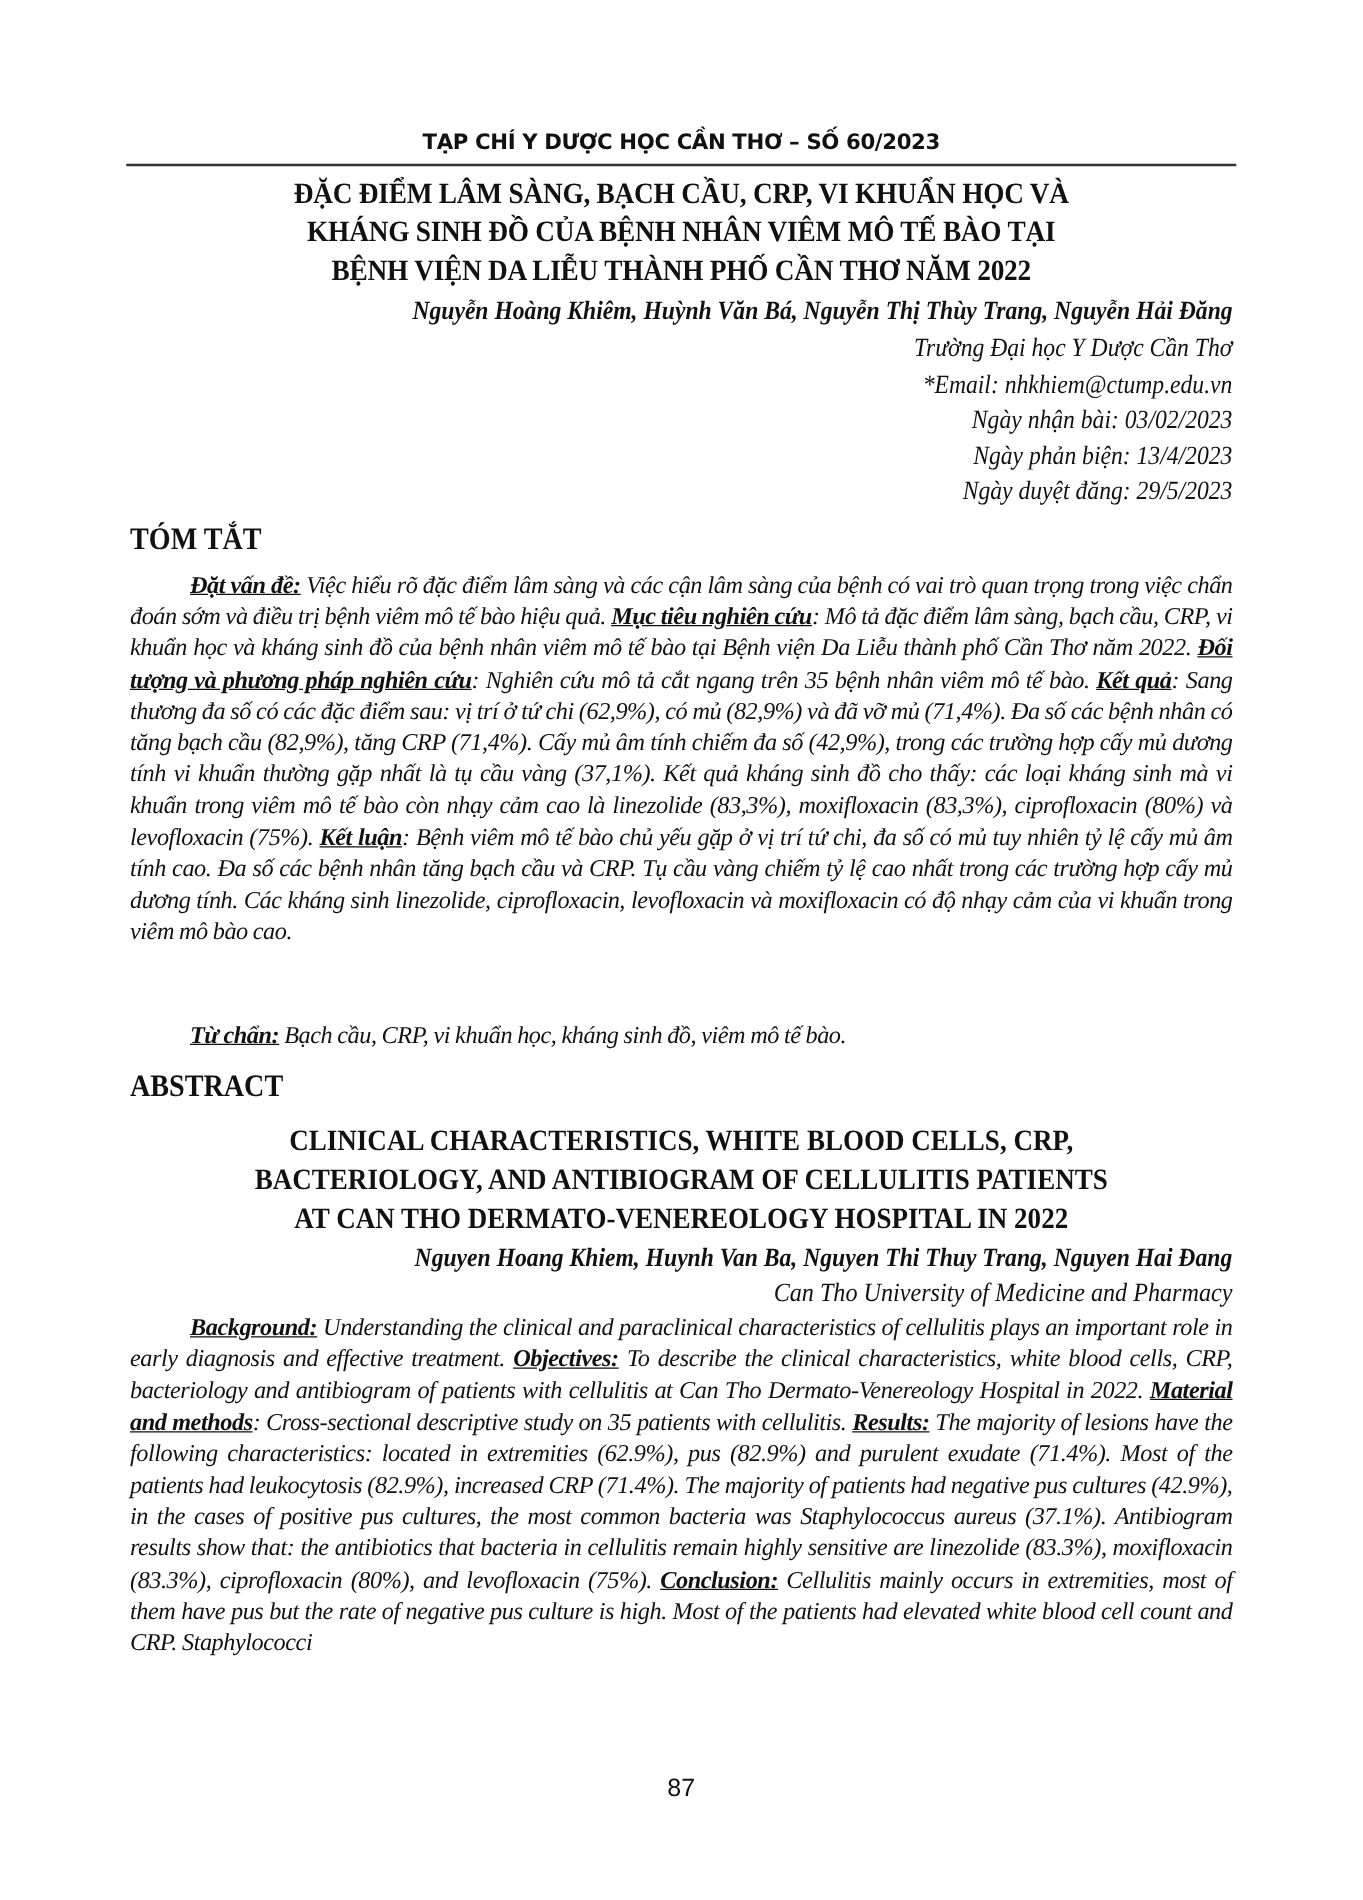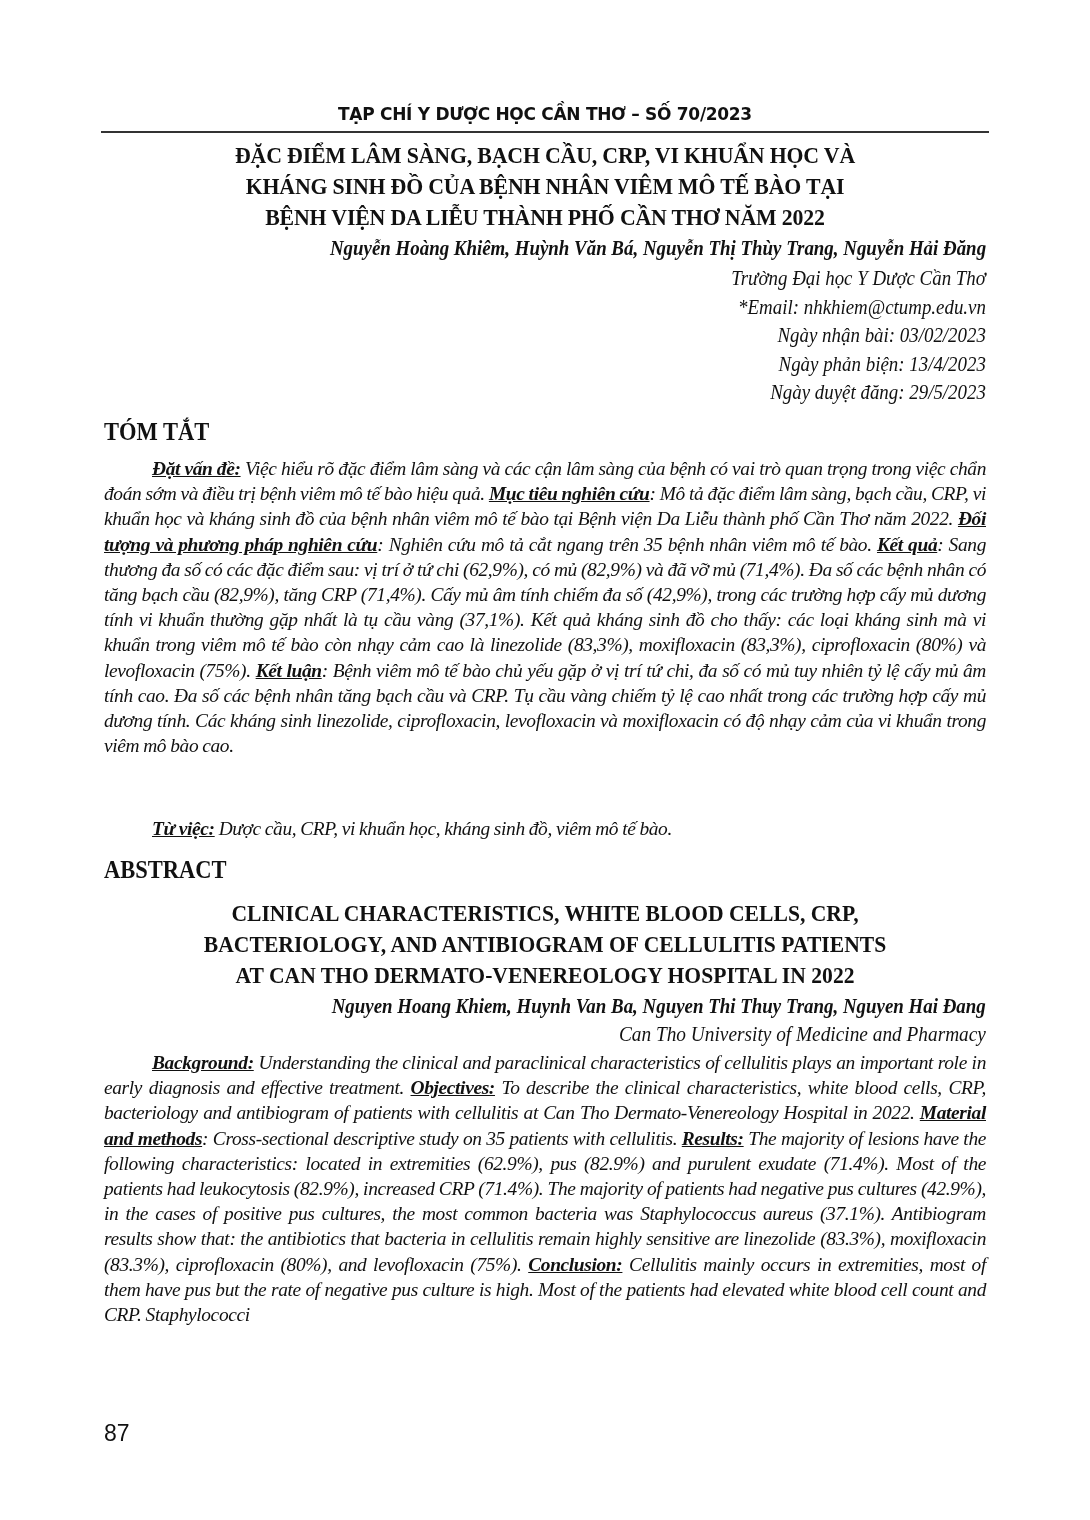--- a/index.html
+++ b/index.html
@@ -49,30 +49,30 @@
       position: absolute; right: 0; top: 994px; white-space: nowrap;
       font-family: "Liberation Serif", serif; font-weight: bold; font-style: italic; font-size: 21px;
       transform: scaleX(0.9); transform-origin: right top;
     }
     .en-affil {
       position: absolute; right: 0; top: 1022px; white-space: nowrap;
       font-family: "Liberation Serif", serif; font-style: italic; font-size: 21px;
       transform: scaleX(0.92); transform-origin: right top;
     }
     .page-number {
-      position: absolute; left: 0; top: 1420px; width: 882px; 
-      font-family: "Liberation Sans", sans-serif; font-size: 23px;
+      position: absolute; left: 0; top: 1420px; width: 882px; text-align: center;
+      font-family: "Liberation Sans", sans-serif; font-size: 20px;
     }
   </style>
 </head>
 <body>
 
 <div class="page">
 
-  <div class="journal-header">TẠP CHÍ Y DƯỢC HỌC CẦN THƠ – SỐ 70/2023</div>
+  <div class="journal-header">TẠP CHÍ Y DƯỢC HỌC CẦN THƠ – SỐ 60/2023</div>
   <div class="header-rule"></div>
 
   <div class="vn-title">
     <div>ĐẶC ĐIỂM LÂM SÀNG, BẠCH CẦU, CRP, VI KHUẨN HỌC VÀ</div>
     <div>KHÁNG SINH ĐỒ CỦA BỆNH NHÂN VIÊM MÔ TẾ BÀO TẠI</div>
     <div>BỆNH VIỆN DA LIỄU THÀNH PHỐ CẦN THƠ NĂM 2022</div>
   </div>
 
   <div class="authors">Nguyễn Hoàng Khiêm, Huỳnh Văn Bá, Nguyễn Thị Thùy Trang, Nguyễn Hải Đăng</div>
 
@@ -81,21 +81,21 @@
     <div>*Email: nhkhiem@ctump.edu.vn</div>
     <div>Ngày nhận bài: 03/02/2023</div>
     <div>Ngày phản biện: 13/4/2023</div>
     <div>Ngày duyệt đăng: 29/5/2023</div>
   </div>
 
   <div class="section-heading" style="top:418px;">TÓM TẮT</div>
 
   <div class="para" style="top:456px;"><b>Đặt vấn đề:</b><span> Việc hiểu rõ đặc điểm lâm sàng và các cận lâm sàng của bệnh có vai trò quan trọng trong việc chẩn đoán sớm và điều trị bệnh viêm mô tế bào hiệu quả. </span><b>Mục tiêu nghiên cứu</b><span>: Mô tả đặc điểm lâm sàng, bạch cầu, CRP, vi khuẩn học và kháng sinh đồ của bệnh nhân viêm mô tế bào tại Bệnh viện Da Liễu thành phố Cần Thơ năm 2022. </span><b>Đối tượng và phương pháp nghiên cứu</b><span>: Nghiên cứu mô tả cắt ngang trên 35 bệnh nhân viêm mô tế bào. </span><b>Kết quả</b><span>: Sang thương đa số có các đặc điểm sau: vị trí ở tứ chi (62,9%), có mủ (82,9%) và đã vỡ mủ (71,4%). Đa số các bệnh nhân có tăng bạch cầu (82,9%), tăng CRP (71,4%). Cấy mủ âm tính chiếm đa số (42,9%), trong các trường hợp cấy mủ dương tính vi khuẩn thường gặp nhất là tụ cầu vàng (37,1%). Kết quả kháng sinh đồ cho thấy: các loại kháng sinh mà vi khuẩn trong viêm mô tế bào còn nhạy cảm cao là linezolide (83,3%), moxifloxacin (83,3%), ciprofloxacin (80%) và levofloxacin (75%). </span><b>Kết luận</b><span>: Bệnh viêm mô tế bào chủ yếu gặp ở vị trí tứ chi, đa số có mủ tuy nhiên tỷ lệ cấy mủ âm tính cao. Đa số các bệnh nhân tăng bạch cầu và CRP. Tụ cầu vàng chiếm tỷ lệ cao nhất trong các trường hợp cấy mủ dương tính. Các kháng sinh linezolide, ciprofloxacin, levofloxacin và moxifloxacin có độ nhạy cảm của vi khuẩn trong viêm mô bào cao.</span></div>
 
-  <div class="para" style="top:816px;"><b>Từ việc:</b><span> Dược cầu, CRP, vi khuẩn học, kháng sinh đồ, viêm mô tế bào.</span></div>
+  <div class="para" style="top:816px;"><b>Từ chẩn:</b><span> Bạch cầu, CRP, vi khuẩn học, kháng sinh đồ, viêm mô tế bào.</span></div>
 
   <div class="section-heading" style="top:856px;">ABSTRACT</div>
 
   <div class="en-title">
     <div>CLINICAL CHARACTERISTICS, WHITE BLOOD CELLS, CRP,</div>
     <div>BACTERIOLOGY, AND ANTIBIOGRAM OF CELLULITIS PATIENTS</div>
     <div>AT CAN THO DERMATO-VENEREOLOGY HOSPITAL IN 2022</div>
   </div>
 
   <div class="en-authors">Nguyen Hoang Khiem, Huynh Van Ba, Nguyen Thi Thuy Trang, Nguyen Hai Đang</div>

